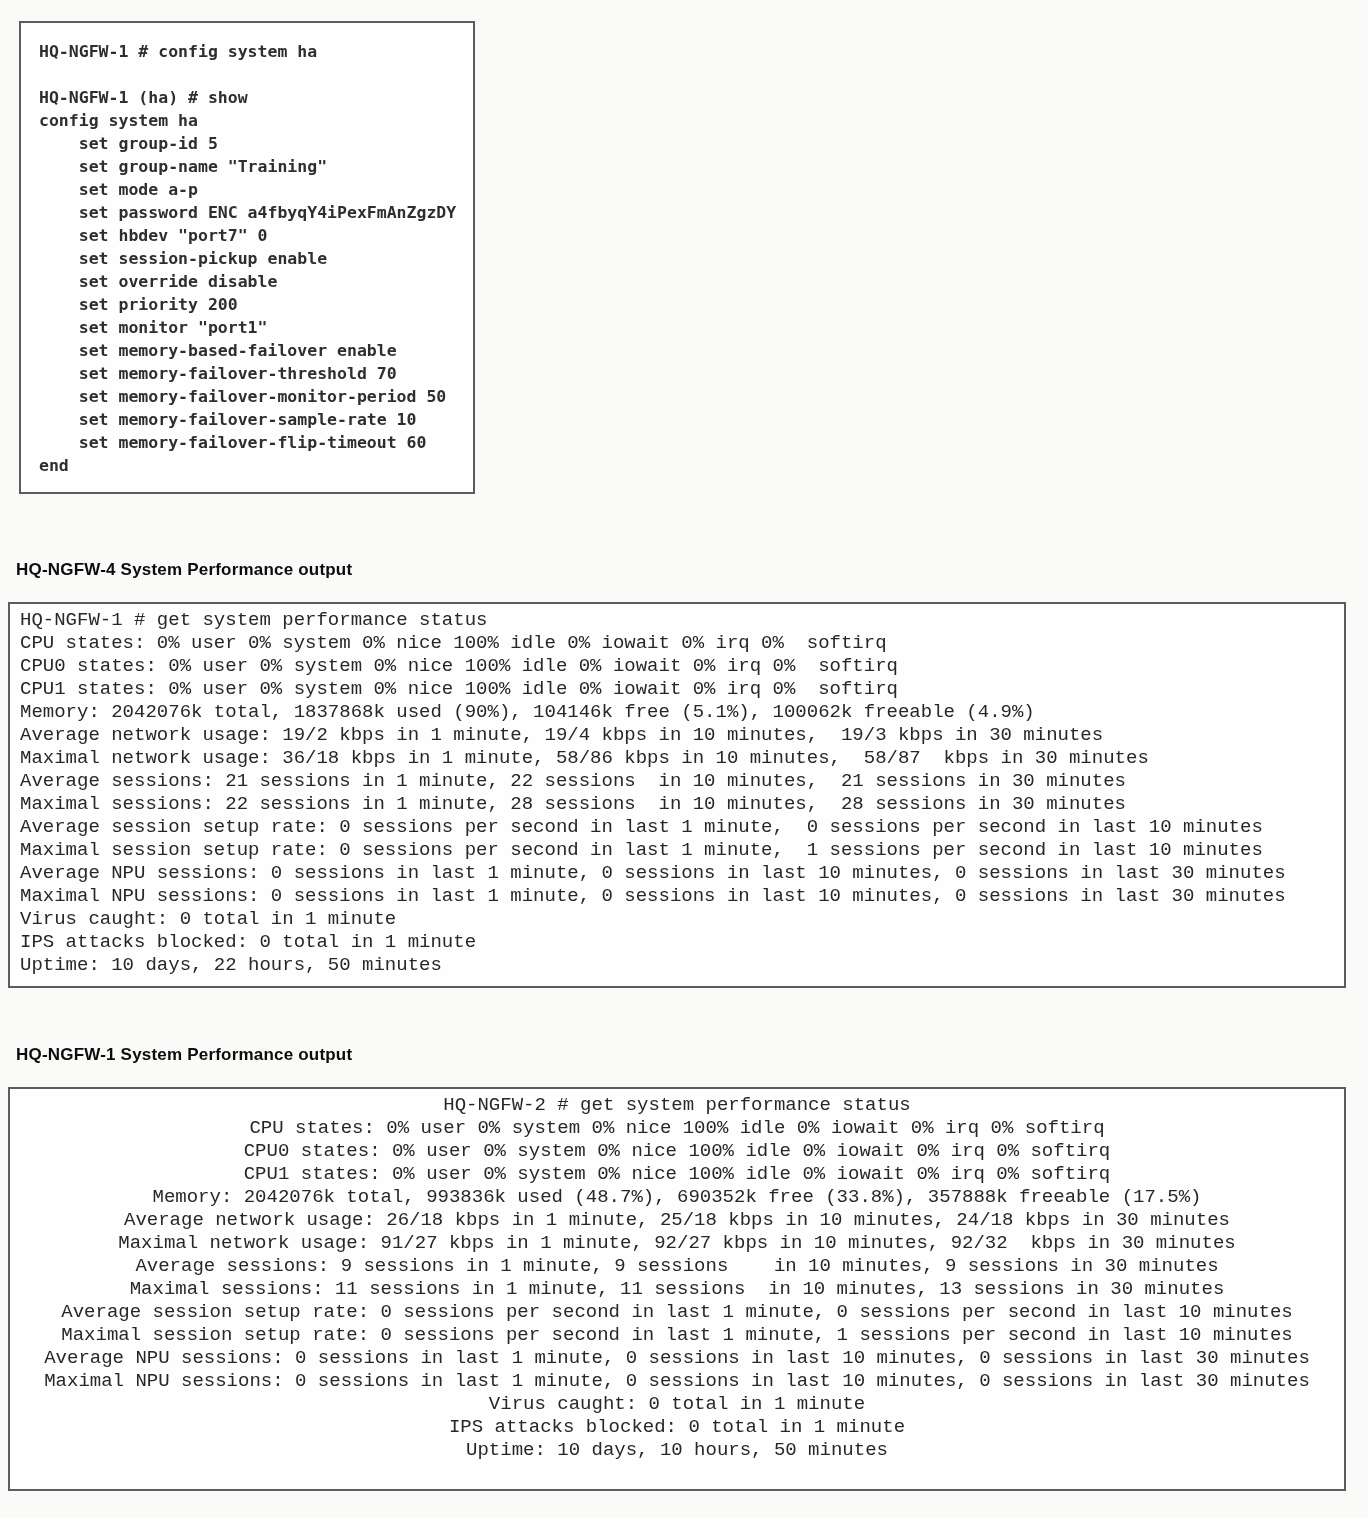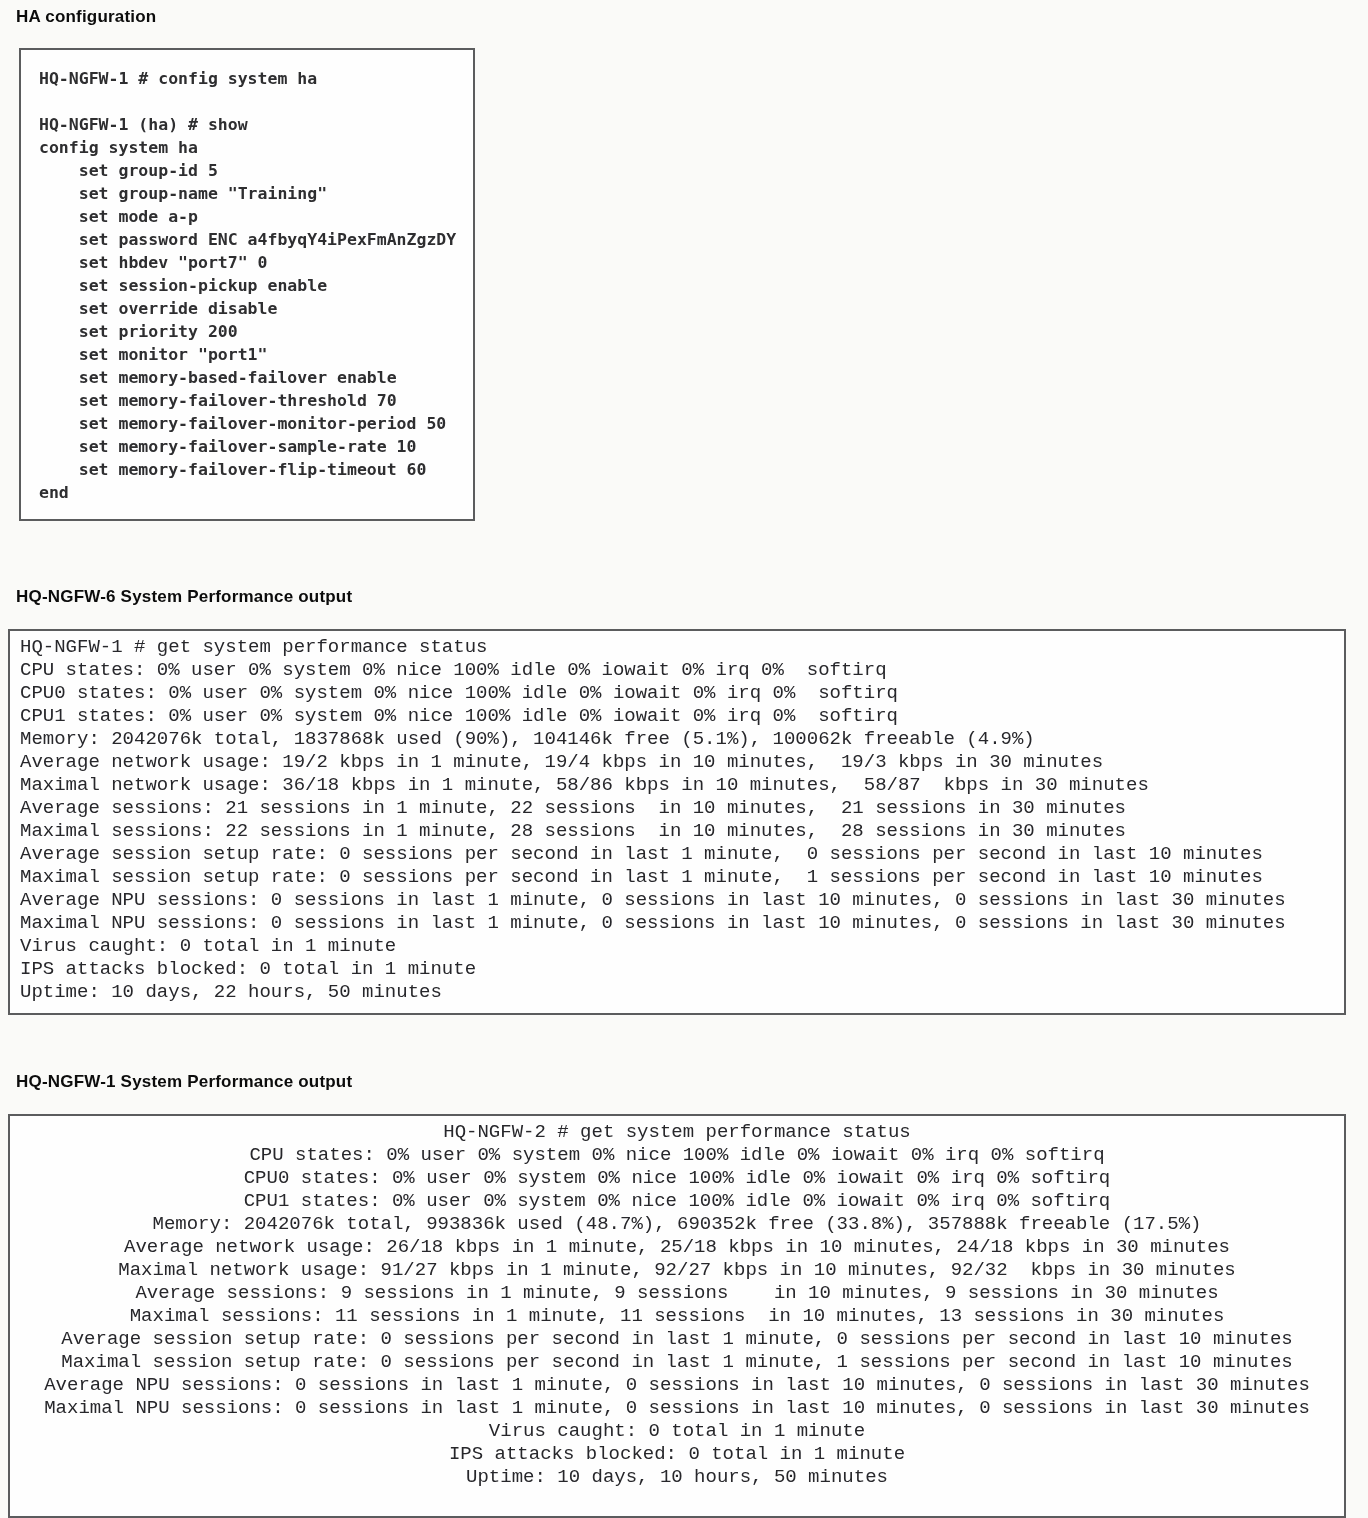--- a/index.html
+++ b/index.html
@@ -58,25 +58,24 @@
     text-align: center;
   }
   .term-line {
     min-height: 23px;
   }
 </style>
 </head>
 <body>
 
 <section>
-  <h2 class="section-heading heading-1">HA configuration</h2>
   <div class="terminal-box ha-box"><div class="term-line">HQ-NGFW-1 # config system ha</div><div class="term-line">&nbsp;</div><div class="term-line">HQ-NGFW-1 (ha) # show</div><div class="term-line">config system ha</div><div class="term-line">    set group-id 5</div><div class="term-line">    set group-name "Training"</div><div class="term-line">    set mode a-p</div><div class="term-line">    set password ENC a4fbyqY4iPexFmAnZgzDY</div><div class="term-line">    set hbdev "port7" 0</div><div class="term-line">    set session-pickup enable</div><div class="term-line">    set override disable</div><div class="term-line">    set priority 200</div><div class="term-line">    set monitor "port1"</div><div class="term-line">    set memory-based-failover enable</div><div class="term-line">    set memory-failover-threshold 70</div><div class="term-line">    set memory-failover-monitor-period 50</div><div class="term-line">    set memory-failover-sample-rate 10</div><div class="term-line">    set memory-failover-flip-timeout 60</div><div class="term-line">end</div></div>
 </section>
 
 <section>
-  <h2 class="section-heading heading-2">HQ-NGFW-6 System Performance output</h2>
+  <h2 class="section-heading heading-2">HQ-NGFW-4 System Performance output</h2>
   <div class="terminal-box perf-box"><div class="term-line">HQ-NGFW-1 # get system performance status</div><div class="term-line">CPU states: 0% user 0% system 0% nice 100% idle 0% iowait 0% irq 0%  softirq</div><div class="term-line">CPU0 states: 0% user 0% system 0% nice 100% idle 0% iowait 0% irq 0%  softirq</div><div class="term-line">CPU1 states: 0% user 0% system 0% nice 100% idle 0% iowait 0% irq 0%  softirq</div><div class="term-line">Memory: 2042076k total, 1837868k used (90%), 104146k free (5.1%), 100062k freeable (4.9%)</div><div class="term-line">Average network usage: 19/2 kbps in 1 minute, 19/4 kbps in 10 minutes,  19/3 kbps in 30 minutes</div><div class="term-line">Maximal network usage: 36/18 kbps in 1 minute, 58/86 kbps in 10 minutes,  58/87  kbps in 30 minutes</div><div class="term-line">Average sessions: 21 sessions in 1 minute, 22 sessions  in 10 minutes,  21 sessions in 30 minutes</div><div class="term-line">Maximal sessions: 22 sessions in 1 minute, 28 sessions  in 10 minutes,  28 sessions in 30 minutes</div><div class="term-line">Average session setup rate: 0 sessions per second in last 1 minute,  0 sessions per second in last 10 minutes</div><div class="term-line">Maximal session setup rate: 0 sessions per second in last 1 minute,  1 sessions per second in last 10 minutes</div><div class="term-line">Average NPU sessions: 0 sessions in last 1 minute, 0 sessions in last 10 minutes, 0 sessions in last 30 minutes</div><div class="term-line">Maximal NPU sessions: 0 sessions in last 1 minute, 0 sessions in last 10 minutes, 0 sessions in last 30 minutes</div><div class="term-line">Virus caught: 0 total in 1 minute</div><div class="term-line">IPS attacks blocked: 0 total in 1 minute</div><div class="term-line">Uptime: 10 days, 22 hours, 50 minutes</div></div>
 </section>
 
 <section>
   <h2 class="section-heading heading-3">HQ-NGFW-1 System Performance output</h2>
   <div class="terminal-box perf-box perf-box-2"><div class="term-line">HQ-NGFW-2 # get system performance status</div><div class="term-line">CPU states: 0% user 0% system 0% nice 100% idle 0% iowait 0% irq 0% softirq</div><div class="term-line">CPU0 states: 0% user 0% system 0% nice 100% idle 0% iowait 0% irq 0% softirq</div><div class="term-line">CPU1 states: 0% user 0% system 0% nice 100% idle 0% iowait 0% irq 0% softirq</div><div class="term-line">Memory: 2042076k total, 993836k used (48.7%), 690352k free (33.8%), 357888k freeable (17.5%)</div><div class="term-line">Average network usage: 26/18 kbps in 1 minute, 25/18 kbps in 10 minutes, 24/18 kbps in 30 minutes</div><div class="term-line">Maximal network usage: 91/27 kbps in 1 minute, 92/27 kbps in 10 minutes, 92/32  kbps in 30 minutes</div><div class="term-line">Average sessions: 9 sessions in 1 minute, 9 sessions    in 10 minutes, 9 sessions in 30 minutes</div><div class="term-line">Maximal sessions: 11 sessions in 1 minute, 11 sessions  in 10 minutes, 13 sessions in 30 minutes</div><div class="term-line">Average session setup rate: 0 sessions per second in last 1 minute, 0 sessions per second in last 10 minutes</div><div class="term-line">Maximal session setup rate: 0 sessions per second in last 1 minute, 1 sessions per second in last 10 minutes</div><div class="term-line">Average NPU sessions: 0 sessions in last 1 minute, 0 sessions in last 10 minutes, 0 sessions in last 30 minutes</div><div class="term-line">Maximal NPU sessions: 0 sessions in last 1 minute, 0 sessions in last 10 minutes, 0 sessions in last 30 minutes</div><div class="term-line">Virus caught: 0 total in 1 minute</div><div class="term-line">IPS attacks blocked: 0 total in 1 minute</div><div class="term-line">Uptime: 10 days, 10 hours, 50 minutes</div></div>
 </section>
 
 </body></html>

